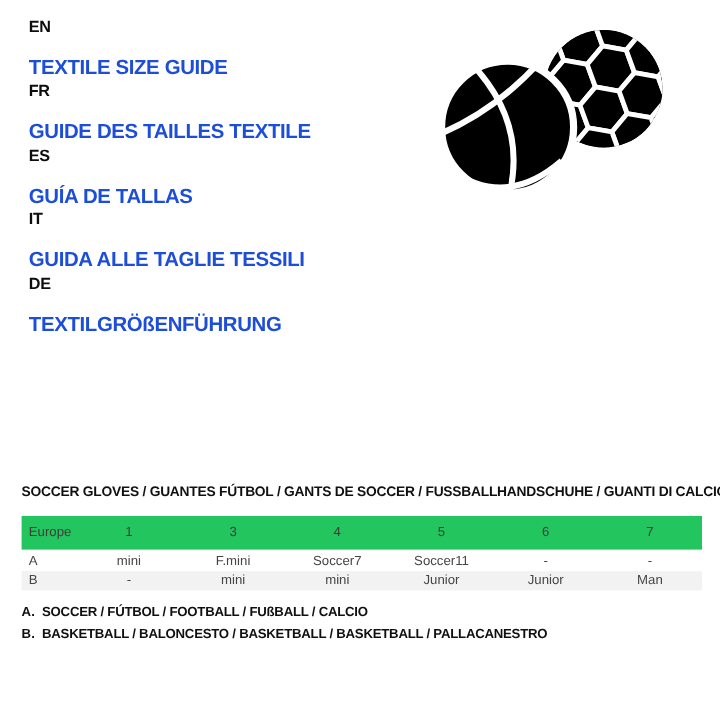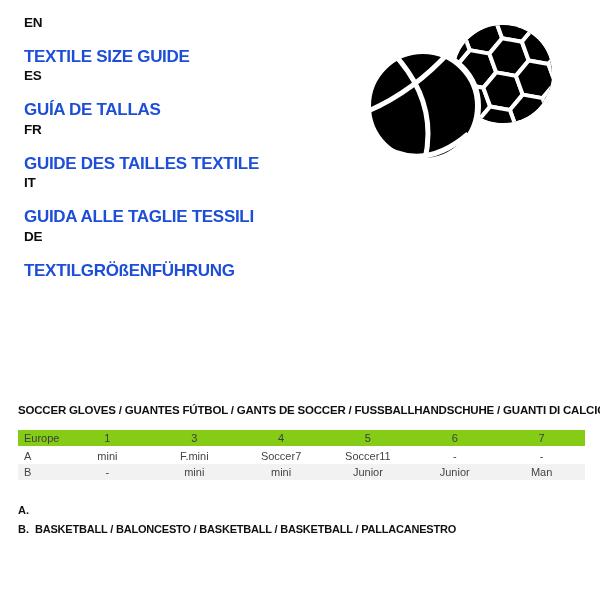--- a/index.html
+++ b/index.html
@@ -25,46 +25,46 @@
     position:absolute;left:18px;top:404px;width:570px;
     font-size:11.5px;font-weight:bold;color:#101010;letter-spacing:-0.2px;white-space:nowrap;
   }
   .size-table{
     position:absolute;left:18px;top:430px;width:567px;
     font-size:11px;color:#454545;
   }
   .t-row{
     display:grid;grid-template-columns:46px repeat(6,1fr);align-items:center;
   }
-  .t-head{background:#84cc16;height:16px;margin-bottom:2px;color:#3d3d3d;}
+  .t-head{background:#22c55e;height:28px;margin-bottom:2px;color:#3d3d3d;}
   .t-a{background:#ffffff;height:16px;}
   .t-b{background:#f2f2f2;height:16px;}
   .cell{text-align:center;white-space:nowrap;}
   .cell.lbl{text-align:left;padding-left:6px;}
   
   .footnotes{position:absolute;left:18px;top:501px;}
   .fn-row{display:flex;line-height:18.8px;}
   .fn-label{font-size:11px;font-weight:bold;color:#101010;flex:0 0 17px;}
   .fn-text{font-size:11px;font-weight:bold;color:#101010;letter-spacing:-0.2px;white-space:nowrap;}
 </style>
 </head>
 <body>
 
 <div class="langs">
   <div class="lang-row">
     <span class="lang-code">EN</span>
     <span class="lang-label">TEXTILE SIZE GUIDE</span>
   </div>
   <div class="lang-row">
+    <span class="lang-code">FR</span>
+    <span class="lang-label">GUIDE DES TAILLES TEXTILE</span>
+  </div>
+  <div class="lang-row">
     <span class="lang-code">ES</span>
     <span class="lang-label">GUÍA DE TALLAS</span>
-  </div>
-  <div class="lang-row">
-    <span class="lang-code">FR</span>
-    <span class="lang-label">GUIDE DES TAILLES TEXTILE</span>
   </div>
   <div class="lang-row">
     <span class="lang-code">IT</span>
     <span class="lang-label">GUIDA ALLE TAGLIE TESSILI</span>
   </div>
   <div class="lang-row">
     <span class="lang-code">DE</span>
     <span class="lang-label">TEXTILGRÖßENFÜHRUNG</span>
   </div>
 </div>
@@ -139,18 +139,19 @@
     <div class="cell">mini</div>
     <div class="cell">Junior</div>
     <div class="cell">Junior</div>
     <div class="cell">Man</div>
   </div>
 </div>
 
 <div class="footnotes">
   <div class="fn-row">
     <span class="fn-label">A.</span>
+    <span class="fn-text">SOCCER / FÚTBOL / FOOTBALL / FUßBALL / CALCIO</span>
   </div>
   <div class="fn-row">
     <span class="fn-label">B.</span>
     <span class="fn-text">BASKETBALL / BALONCESTO / BASKETBALL / BASKETBALL / PALLACANESTRO</span>
   </div>
 </div>
 
 </body></html>

